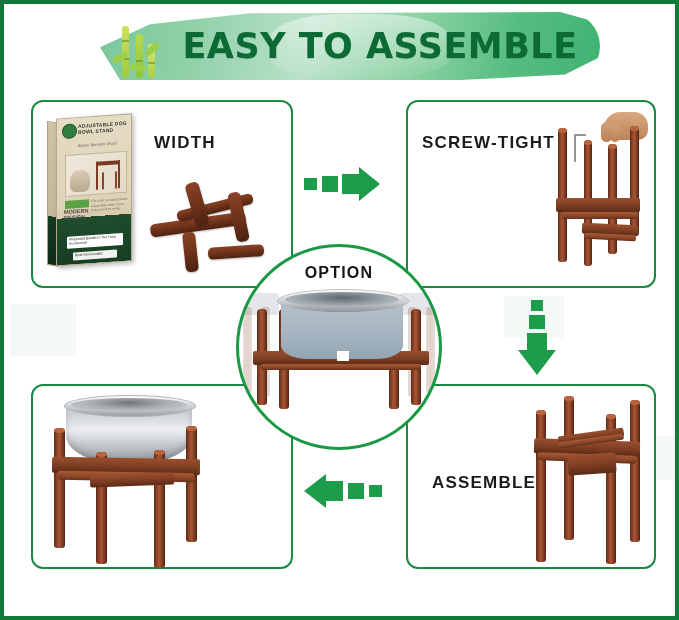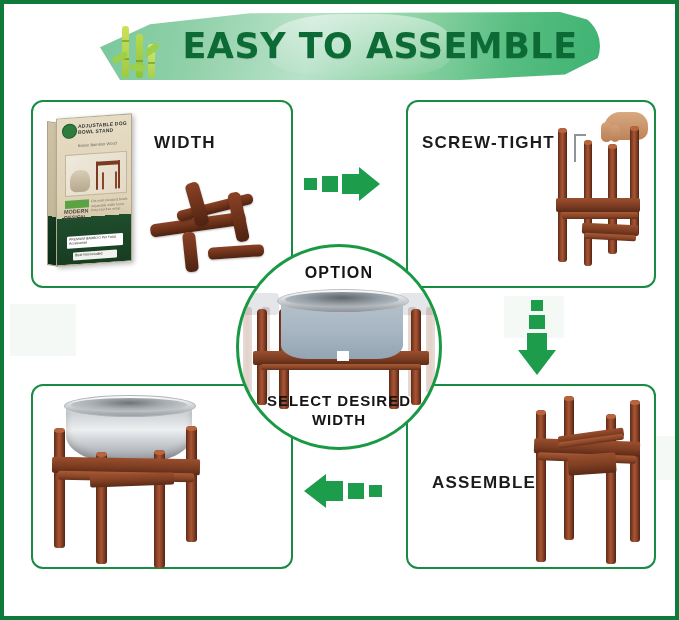--- a/index.html
+++ b/index.html
@@ -556,22 +556,20 @@
     <div class="leg" style="right:40px; top:62px; width:10px; height:100px; z-index:3;"></div>
 
     <div class="rail" style="left:14px; top:104px; width:176px; height:14px; z-index:4;"></div>
     <div class="rail rail-light" style="left:22px; top:117px; width:160px; height:6px; z-index:4;"></div>
     <div style="position:absolute; left:98px; top:104px; width:12px; height:10px; background:#ffffff; z-index:5;"></div>
 
     <div class="opt-bowl" style="left:42px; top:50px; width:122px; height:62px; z-index:4;"></div>
     <div class="opt-bowl-rim" style="left:38px; top:42px; width:130px; height:22px; z-index:5;"></div>
     <div class="opt-bowl-inner" style="left:46px; top:45px; width:114px; height:15px; z-index:6;"></div>
 
-    <div id="width-label">SELECT DESIRED
-WIDTH</div>
   </div>
 
   <div class="arrow-group" id="arrow-top" style="left:300px; top:163px; width:86px; height:34px;">
     <div class="arrow-dash" style="left:0px;  top:11px; width:13px; height:12px;"></div>
     <div class="arrow-dash" style="left:18px; top:9px;  width:16px; height:16px;"></div>
     <div class="arrow-body" style="left:38px; top:7px;  width:18px; height:20px;"></div>
     <div class="arrow-head" style="left:55px; top:0px;  border-top:17px solid transparent; border-bottom:17px solid transparent; border-left:21px solid #1d9c4b;"></div>
   </div>
 
   <div class="arrow-group" id="arrow-right" style="left:514px; top:296px; width:38px; height:78px;">

